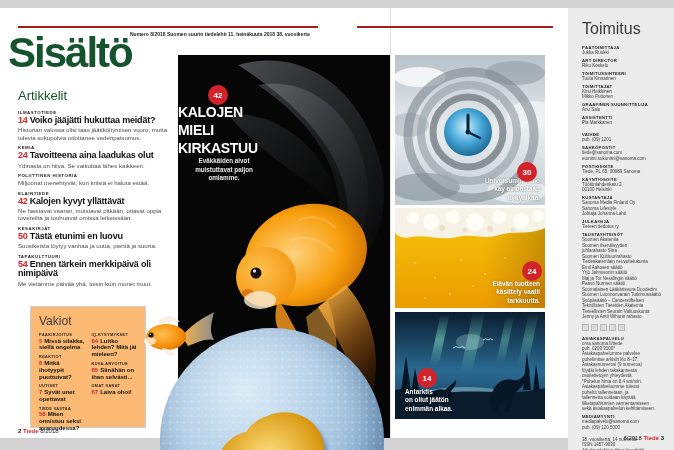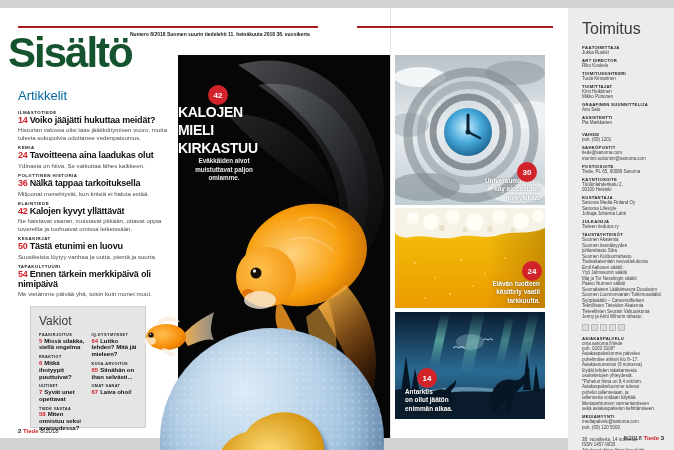--- a/index.html
+++ b/index.html
@@ -10,30 +10,30 @@
   .rule{position:absolute;height:2px;background:#a81a1d;}
   .rule-left{left:18px;top:26px;width:300px;}
   .rule-right{left:357px;top:26px;width:196px;}
   .header-line{position:absolute;left:130px;top:31px;width:200px;font-size:5px;font-weight:bold;color:#222;}
   .main-title{position:absolute;left:8px;top:32px;font-size:42px;line-height:1;font-weight:800;
               letter-spacing:-2px;color:#14532d;}
   .pre{white-space:pre-line;}
 
   
   .articles{position:absolute;left:18px;top:88px;width:160px;}
-  .section-title{font-size:13px;color:#0369a1;margin-bottom:7px;}
+  .section-title{font-size:13px;color:#14532d;margin-bottom:7px;}
   .article{margin-bottom:4px;}
   .cat{font-size:4.4px;font-weight:bold;letter-spacing:.5px;color:#1c1c1c;margin-bottom:1px;}
   .atitle{font-size:9px;font-weight:bold;letter-spacing:-.2px;color:#111;line-height:1.05;}
   .num{color:#d2232a;margin-right:2px;}
   .desc{font-size:6.1px;color:#4a4a4a;line-height:1.22;margin-top:1px;}
 
   
   .vakiot{position:absolute;left:30px;top:306px;width:116px;height:122px;border:1px solid #cfcfcf;
-          background:#e5e5e5;box-sizing:border-box;padding:7px 8px;}
+          background:#fdba74;box-sizing:border-box;padding:7px 8px;}
   .vakiot-title{font-size:12px;color:#3a3a3a;margin-bottom:5px;}
   .vcols{display:flex;gap:7px;}
   .vcol{width:50%;}
   .vitem{margin-bottom:4px;}
   .vcat{font-size:3.8px;font-weight:bold;letter-spacing:.4px;color:#222;margin-bottom:.5px;}
   .vtitle{font-size:6px;font-weight:bold;color:#111;line-height:1.15;}
 
   .footer{position:absolute;font-size:6px;color:#222;}
   .footer-left{left:18px;top:428px;}
   .footer b{font-weight:bold;}
@@ -104,21 +104,20 @@
       <div class="atitle"><span class="num">14</span><span>Voiko jääjätti hukuttaa meidät?</span></div>
       <div class="desc">Historian valossa olisi taas jäätiköitymisen vuoro, mutta tulevia sukupolvia odottanee vedenpaisumus.</div>
     </div>
     <div class="article">
       <div class="cat">KEMIA</div>
       <div class="atitle"><span class="num">24</span><span>Tavoitteena aina laadukas olut</span></div>
       <div class="desc">Ydinasia on hiiva. Se vaikuttaa lähes kaikkeen.</div>
     </div>
     <div class="article">
       <div class="cat">POLIITTINEN HISTORIA</div>
-      <div class="atitle"><span class="num">36</span><span>Nälkä tappaa tarkoituksella</span></div>
       <div class="desc">Miljoonat menehtyvät, kun kriisiä ei haluta estää.</div>
     </div>
     <div class="article">
       <div class="cat">ELÄINTIEDE</div>
       <div class="atitle"><span class="num">42</span><span>Kalojen kyvyt yllättävät</span></div>
       <div class="desc">Ne haistavat vaaran, muistavat pitkään, ottavat oppia tovereilta ja touhuavat omissa leikeissään.</div>
     </div>
     <div class="article">
       <div class="cat">KESÄKIRJAT</div>
       <div class="atitle"><span class="num">50</span><span>Tästä etunimi en luovu</span></div>

